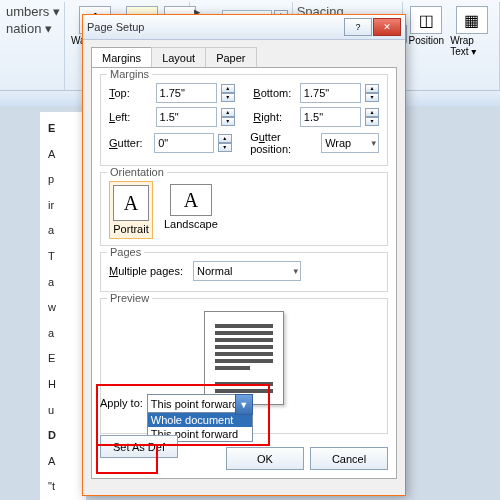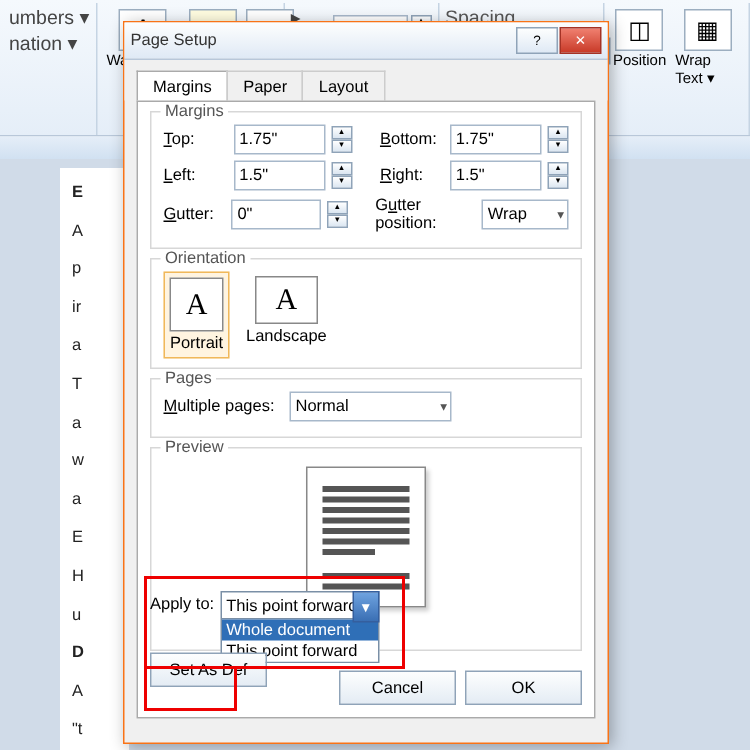--- a/index.html
+++ b/index.html
@@ -137,22 +137,22 @@
 </div>
 
 <div class="dialog">
   <div class="titlebar">
     <span>Page Setup</span>
     <div class="winbtn">?</div>
     <div class="winbtn close">✕</div>
   </div>
   <div class="tabs">
     <div class="tab">Margins</div>
+    <div class="tab inactive">Layout</div>
     <div class="tab inactive">Paper</div>
-    <div class="tab inactive">Layout</div>
   </div>
   <div class="panel">
 
     <div class="grp">
       <div class="grp-title">Margins</div>
       <div class="row">
         <div class="lbl"><u>T</u>op:</div>
         <div class="fld">1.75"</div>
         <div class="spud">
             <div>▴</div>
@@ -242,20 +242,20 @@
         <div class="combo-drop">
           <div class="combo-opt hl">Whole document</div>
           <div class="combo-opt">This point forward</div>
         </div>
       </div>
     </div>
 
     <div style="position:absolute;left:8px;bottom:20px" class="btn">Set As Def</div>
 
     <div class="dlg-btns">
+      <div class="btn" style="width:52px;justify-content:center">OK</div>
       <div class="btn" style="width:52px;justify-content:center">Cancel</div>
-      <div class="btn" style="width:52px;justify-content:center">OK</div>
     </div>
 
     <div class="redbox" style="left:4px;bottom:32px;width:170px;height:58px"></div>
     <div class="redbox" style="left:4px;bottom:4px;width:58px;height:26px"></div>
   </div>
 </div>
 
 </body></html>

